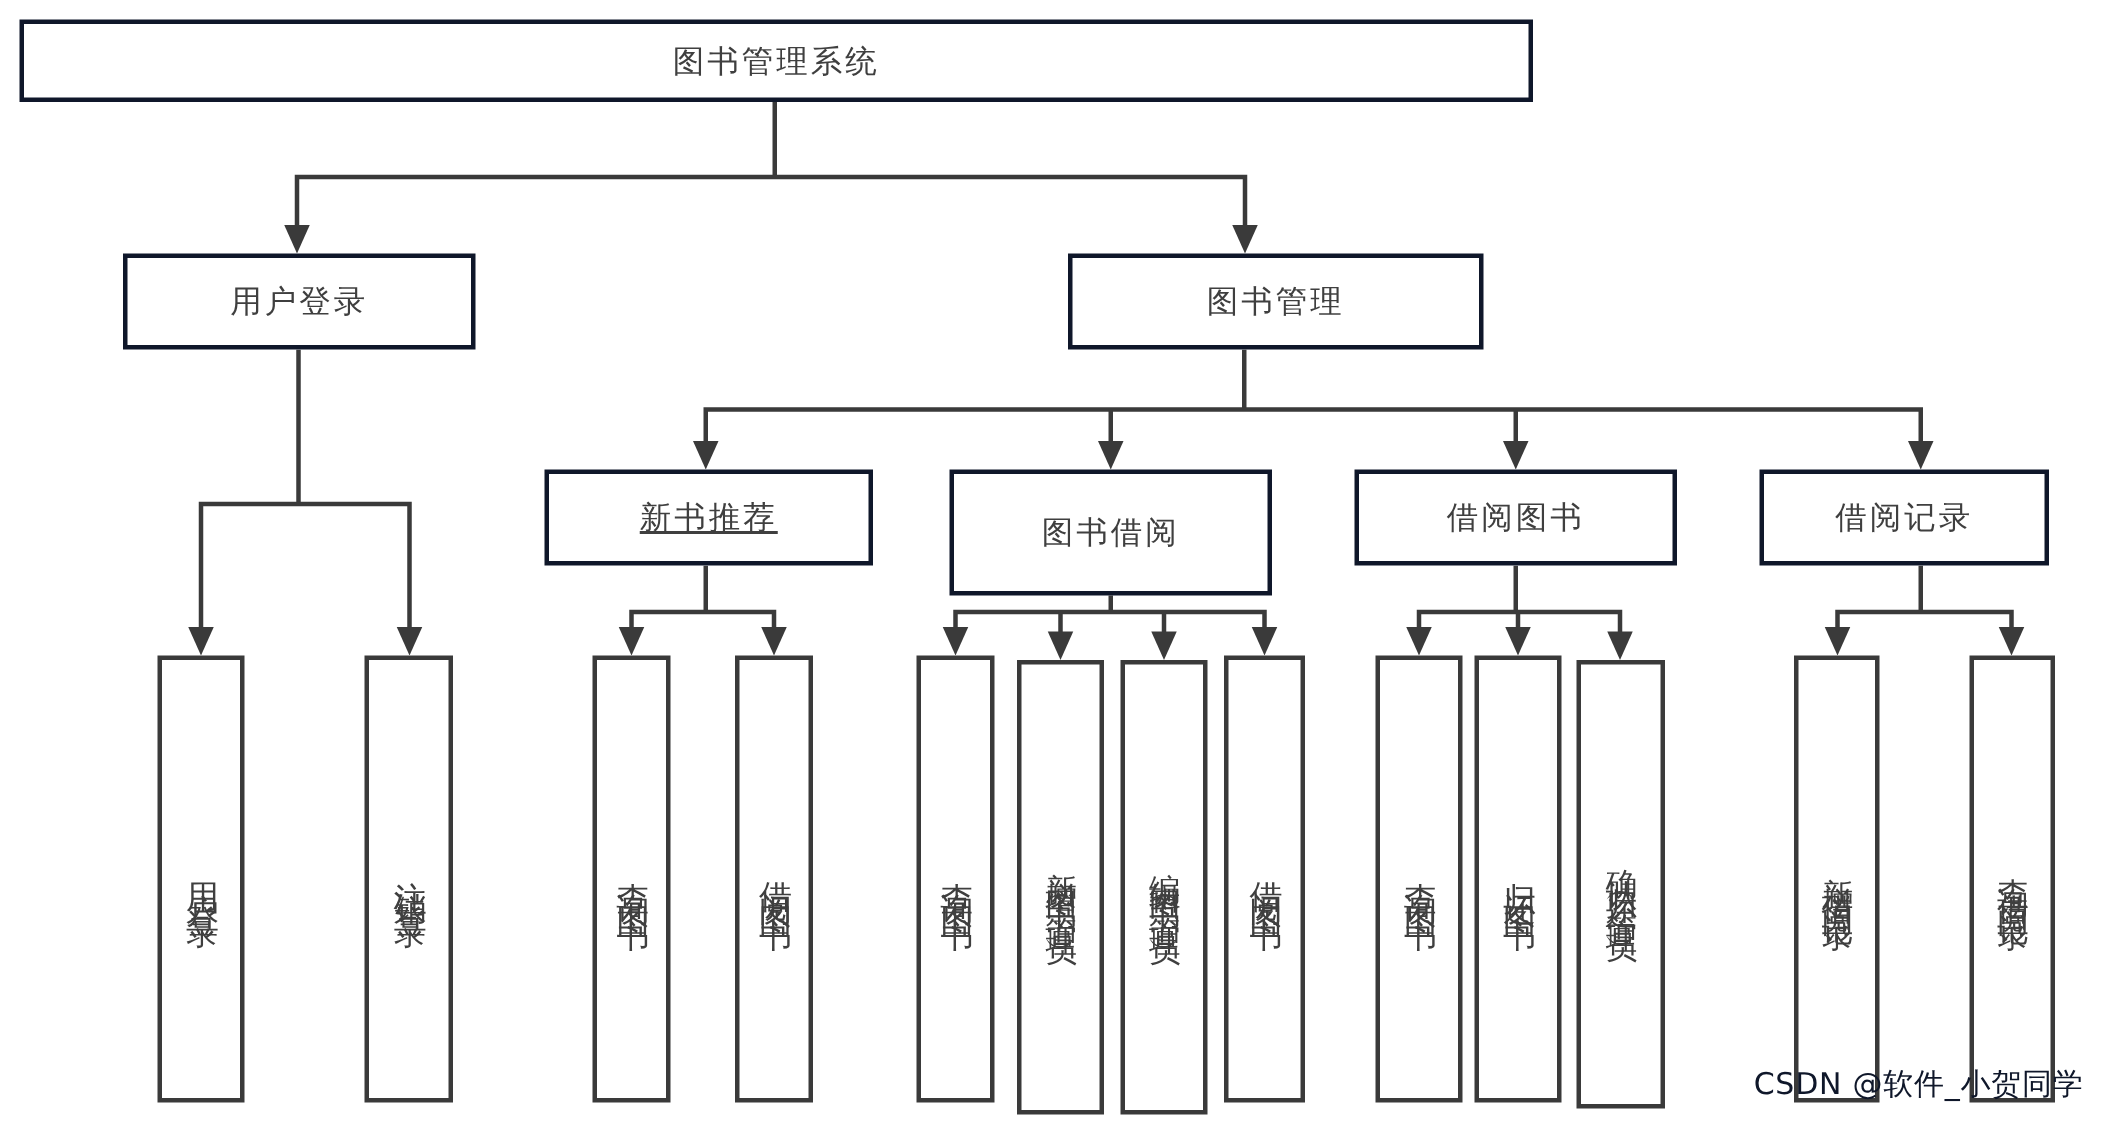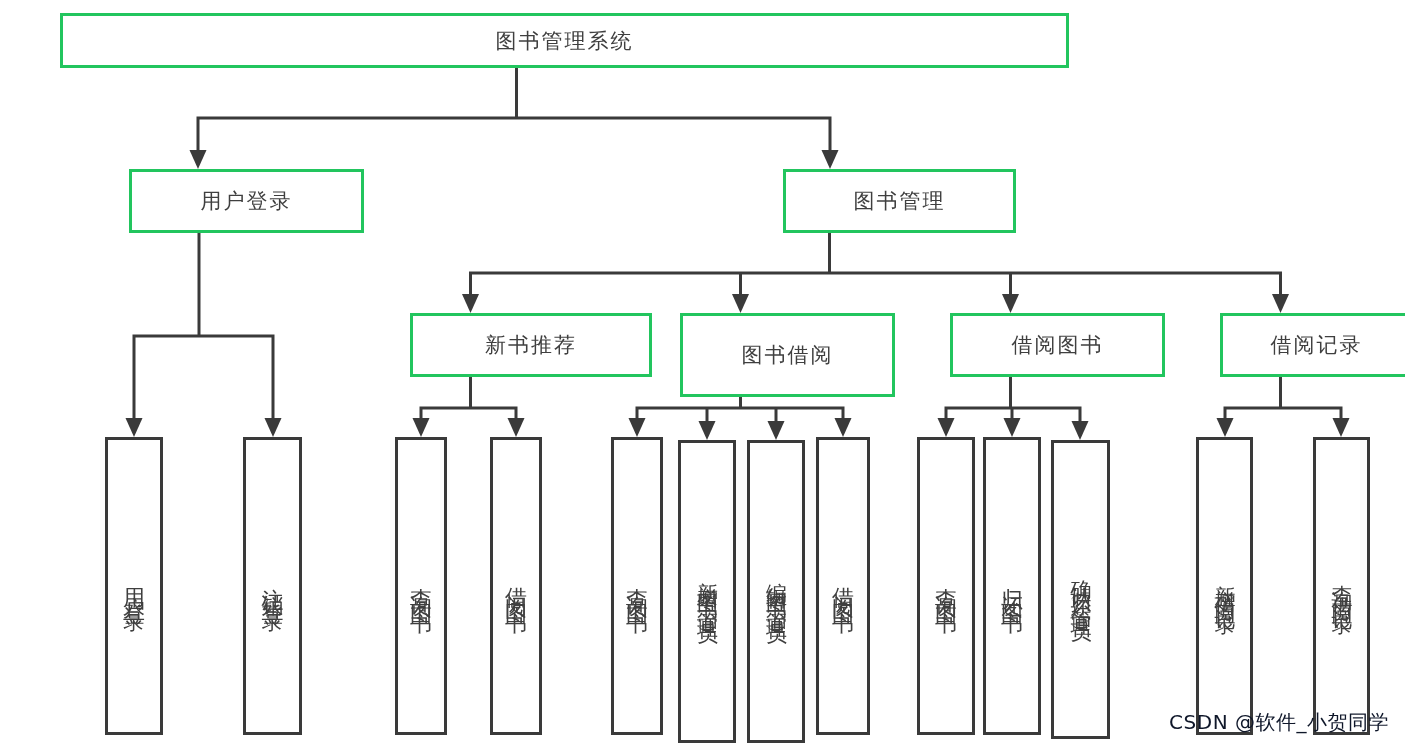--- a/index.html
+++ b/index.html
@@ -18,30 +18,29 @@
   #connectors {
     position: absolute;
     left: 0;
     top: 0;
     width: 1405px;
     height: 747px;
   }
   .hbox {
     position: absolute;
     box-sizing: border-box;
-    border: 3px solid #22c55e;
+    border: 3px solid #0f172a;
     background: #ffffff;
     display: flex;
     align-items: center;
     justify-content: center;
     font-size: 21px;
     letter-spacing: 2px;
     color: #3f3f3f;
     white-space: nowrap;
-    margin-left: 47px;
   }
   .vbox {
     position: absolute;
     box-sizing: border-box;
     border: 3px solid #3a3a3a;
     background: #ffffff;
     display: flex;
     align-items: center;
     justify-content: center;
     writing-mode: vertical-rl;
@@ -119,23 +118,23 @@
       <polygon points="1003.5,418 1020.5,418 1012,437"></polygon>
       <polygon points="1071.5,421 1088.5,421 1080,440"></polygon>
       <polygon points="1216.5,418 1233.5,418 1225,437"></polygon>
       <polygon points="1332.5,418 1349.5,418 1341,437"></polygon>
     </g>
   </svg>
 
   <div class="hbox" style="left:13px; top:13px; width:1009px; height:55px;">图书管理系统</div>
 
   <div class="hbox" style="left:82px; top:169px; width:235px; height:64px;">用户登录</div>
-  <div class="hbox" style="left:736px; top:169px; width:233px; height:64px;">图书管理</div>
+  <div class="hbox" style="left:712px; top:169px; width:277px; height:64px;">图书管理</div>
 
-  <div class="hbox" style="left:363px; top:313px; width:242px; height:64px;">新书推荐</div>
+  <div class="hbox" style="left:363px; top:313px; width:219px; height:64px;text-decoration:underline;">新书推荐</div>
   <div class="hbox" style="left:633px; top:313px; width:215px; height:84px;">图书借阅</div>
   <div class="hbox" style="left:903px; top:313px; width:215px; height:64px;">借阅图书</div>
   <div class="hbox" style="left:1173px; top:313px; width:193px; height:64px;">借阅记录</div>
 
   <div class="vbox" style="left:105px; top:437px; width:58px; height:298px;">用户登录</div>
   <div class="vbox" style="left:243px; top:437px; width:59px; height:298px;">注销登录</div>
 
   <div class="vbox" style="left:395px; top:437px; width:52px; height:298px;">查询图书</div>
   <div class="vbox" style="left:490px; top:437px; width:52px; height:298px;">借阅图书</div>
 

